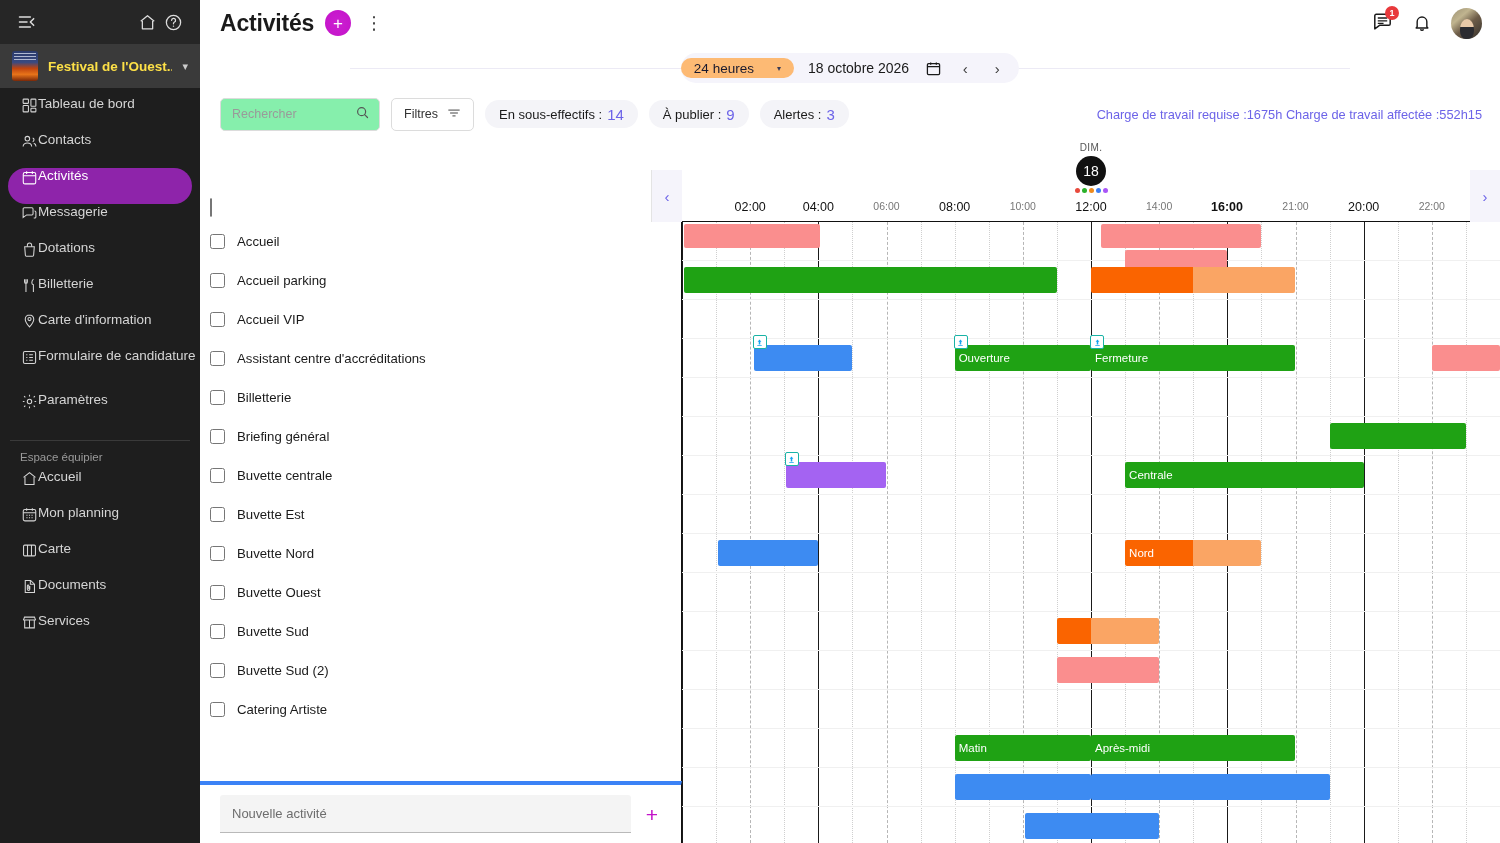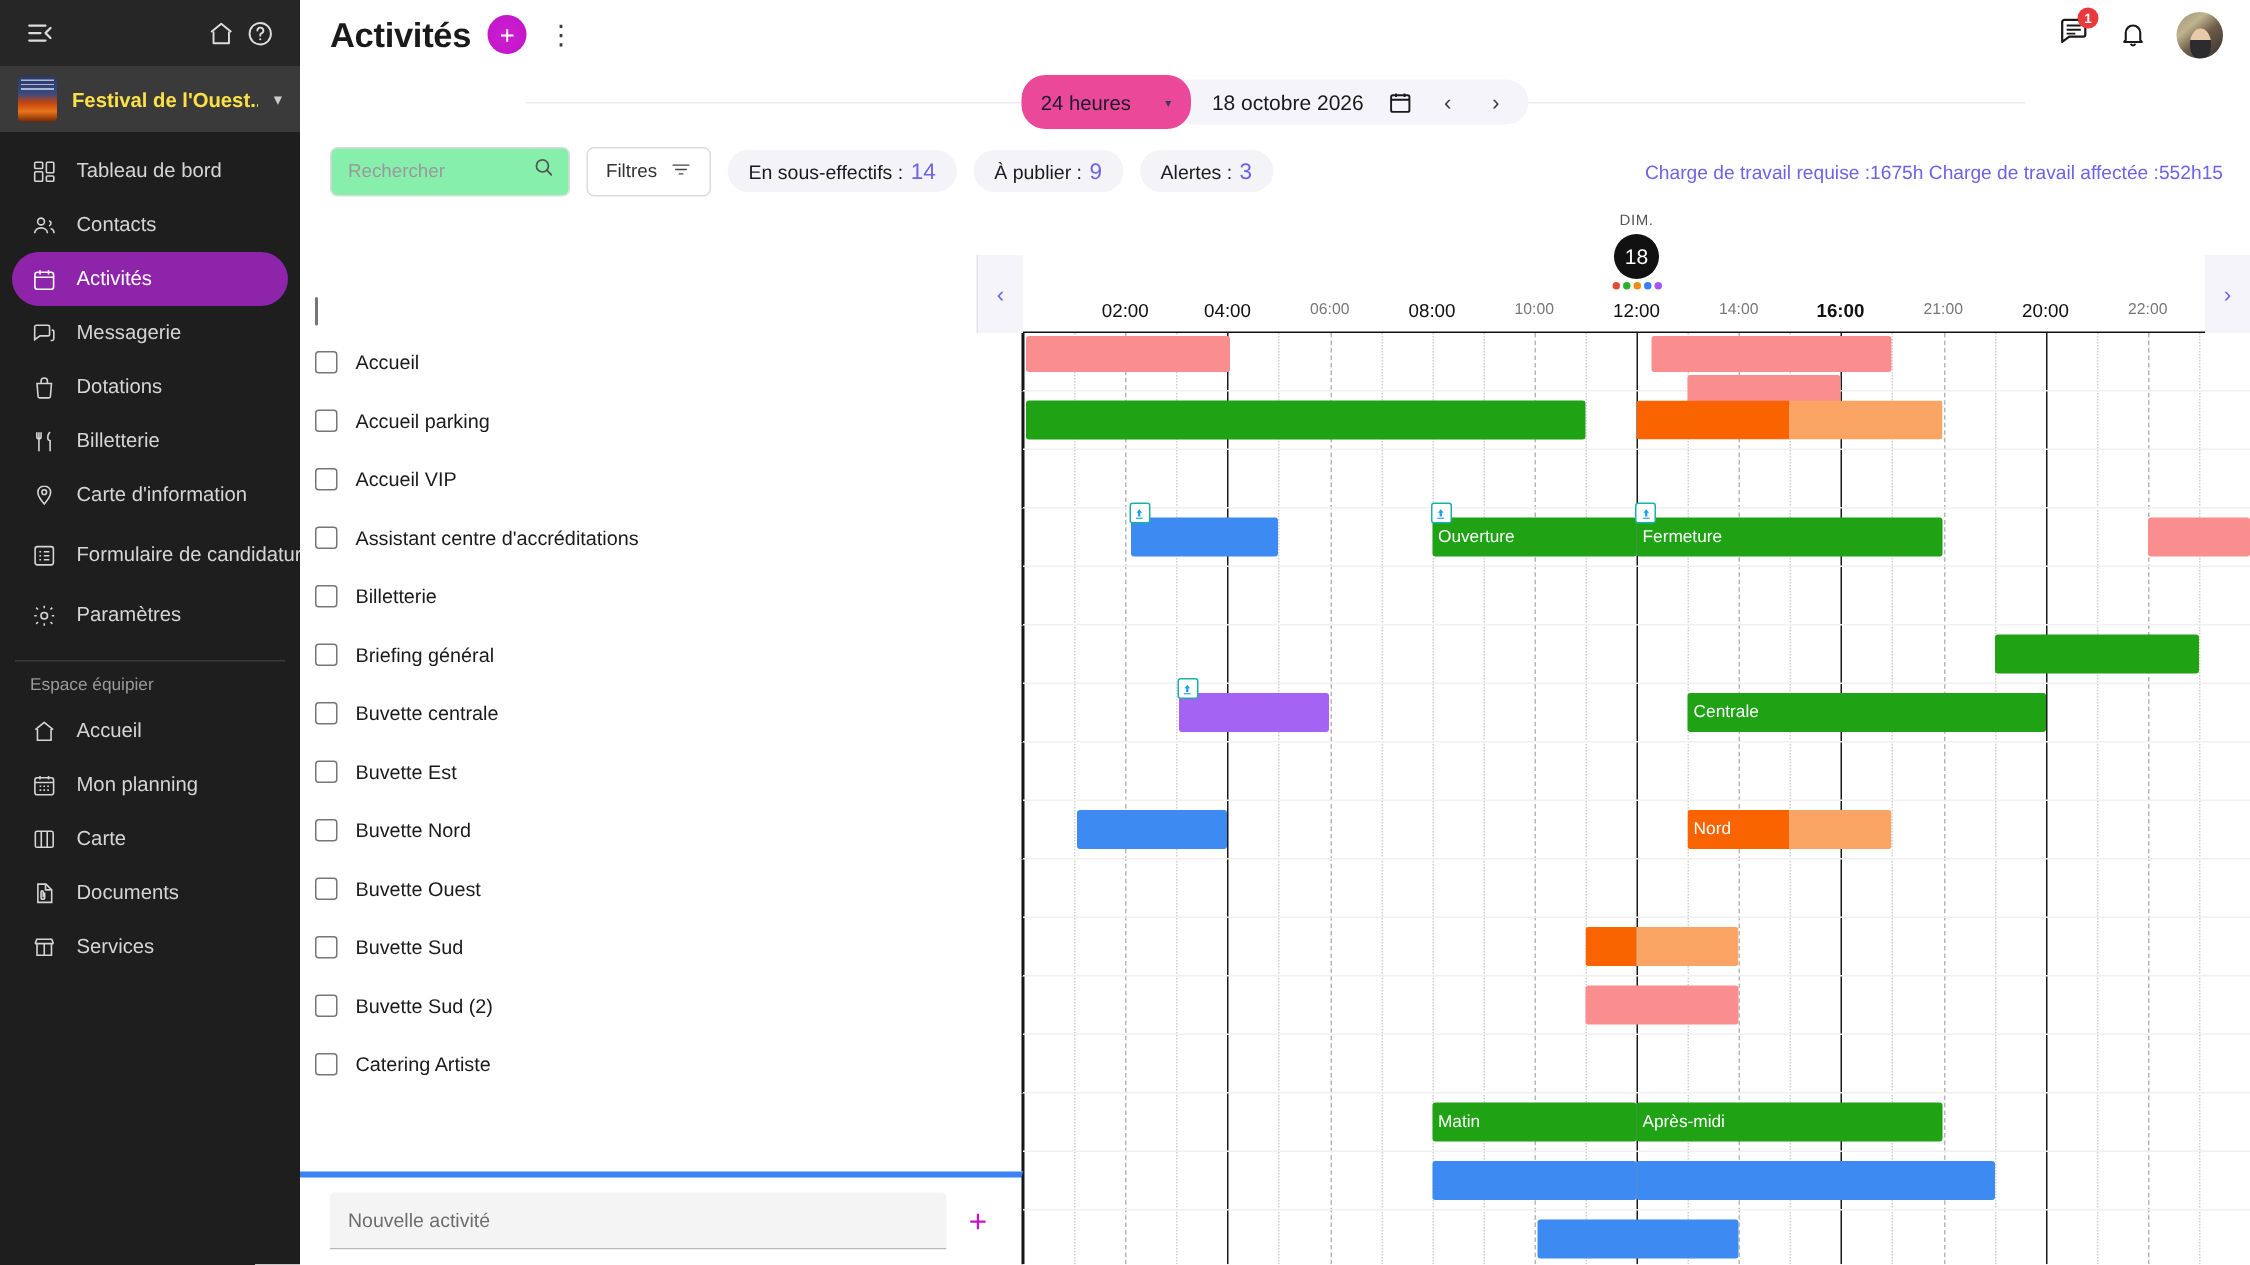--- a/index.html
+++ b/index.html
@@ -21,21 +21,21 @@
     width:26px; height:30px; border-radius:3px; flex:0 0 26px; overflow:hidden; position:relative;
     background:linear-gradient(#2a3a6b 0%,#3a4a80 38%,#c1440e 58%,#e8741a 78%,#7a2808 100%);
   }
   .sb-proj .thumb:after{ content:""; position:absolute; left:2px; top:2px; right:2px; height:9px;
     background:repeating-linear-gradient(180deg,#cfd6e8 0 1px,transparent 1px 3px); opacity:.8;}
   .sb-proj .pname { color:#fde047; font-size:13.5px; white-space:nowrap; overflow:hidden;font-weight:bold; }
   .sb-proj .chev { color:#ccc; margin-left:auto; font-size:11px; }
 
   .nav { padding-top:8px; }
   .nav-item {
-    display:flex; align-items:center; gap:13px;
+    display:flex; gap:0;
     height:36px; margin:0 8px; padding:0 12px; border-radius:18px;
     color:#d5d5d5; font-size:13.5px; cursor:pointer; white-space:nowrap;
   }
   .nav-item.multiline{ height:44px; }
   .nav-item .lbl{ line-height:1.15; }
   .nav-item.active { background:#8e24aa; color:#fff; }
   .nav-item .ico { width:18px; height:18px; flex:0 0 18px; display:flex; align-items:center; justify-content:center; }
   .nav-item .ico svg { width:17px; height:17px; stroke:currentColor; fill:none; stroke-width:1.5; }
   .sb-sep { height:1px; background:#3a3a3a; margin:12px 10px 0; }
   .sb-group { color:#9a9a9a; font-size:11.5px; padding:10px 20px 6px; }
@@ -68,21 +68,21 @@
     background:linear-gradient(180deg,#e8c9a8 0 38%,#2b2b30 38% 100%); }
 
   
   .daterow { height:44px; display:flex; align-items:center; justify-content:center; position:relative; }
   .daterow .rule { position:absolute; left:150px; right:150px; top:22px; height:1px; background:#eceaf5; }
   .datepill {
     position:relative; z-index:2; display:flex; align-items:center; gap:4px;
     background:#f5f4fb; border-radius:20px; padding:0 8px 0 0; height:30px;
   }
   .seg {
-    background:#ec4899; border-radius:16px; height:36px; padding:0 13px;
+    background:#fdba74; border-radius:16px; height:20px; padding:0 13px;
     display:flex; align-items:center; gap:23px; font-size:13.5px; color:#1a1a2e; cursor:pointer;
   }
   .seg .caret { font-size:8px; color:#3b3b55; }
   .datetext { font-size:14px; padding:0 6px 0 10px; white-space:nowrap; }
   .icn-btn { width:28px; height:28px; display:flex; align-items:center; justify-content:center; cursor:pointer; color:#1a1a1a; }
   .icn-btn.arrow { color:#3b3b3b; font-size:15px; }
 
   
   .filters { height:48px; display:flex; align-items:center; padding:0 18px 0 20px; gap:11px; }
   .search {

